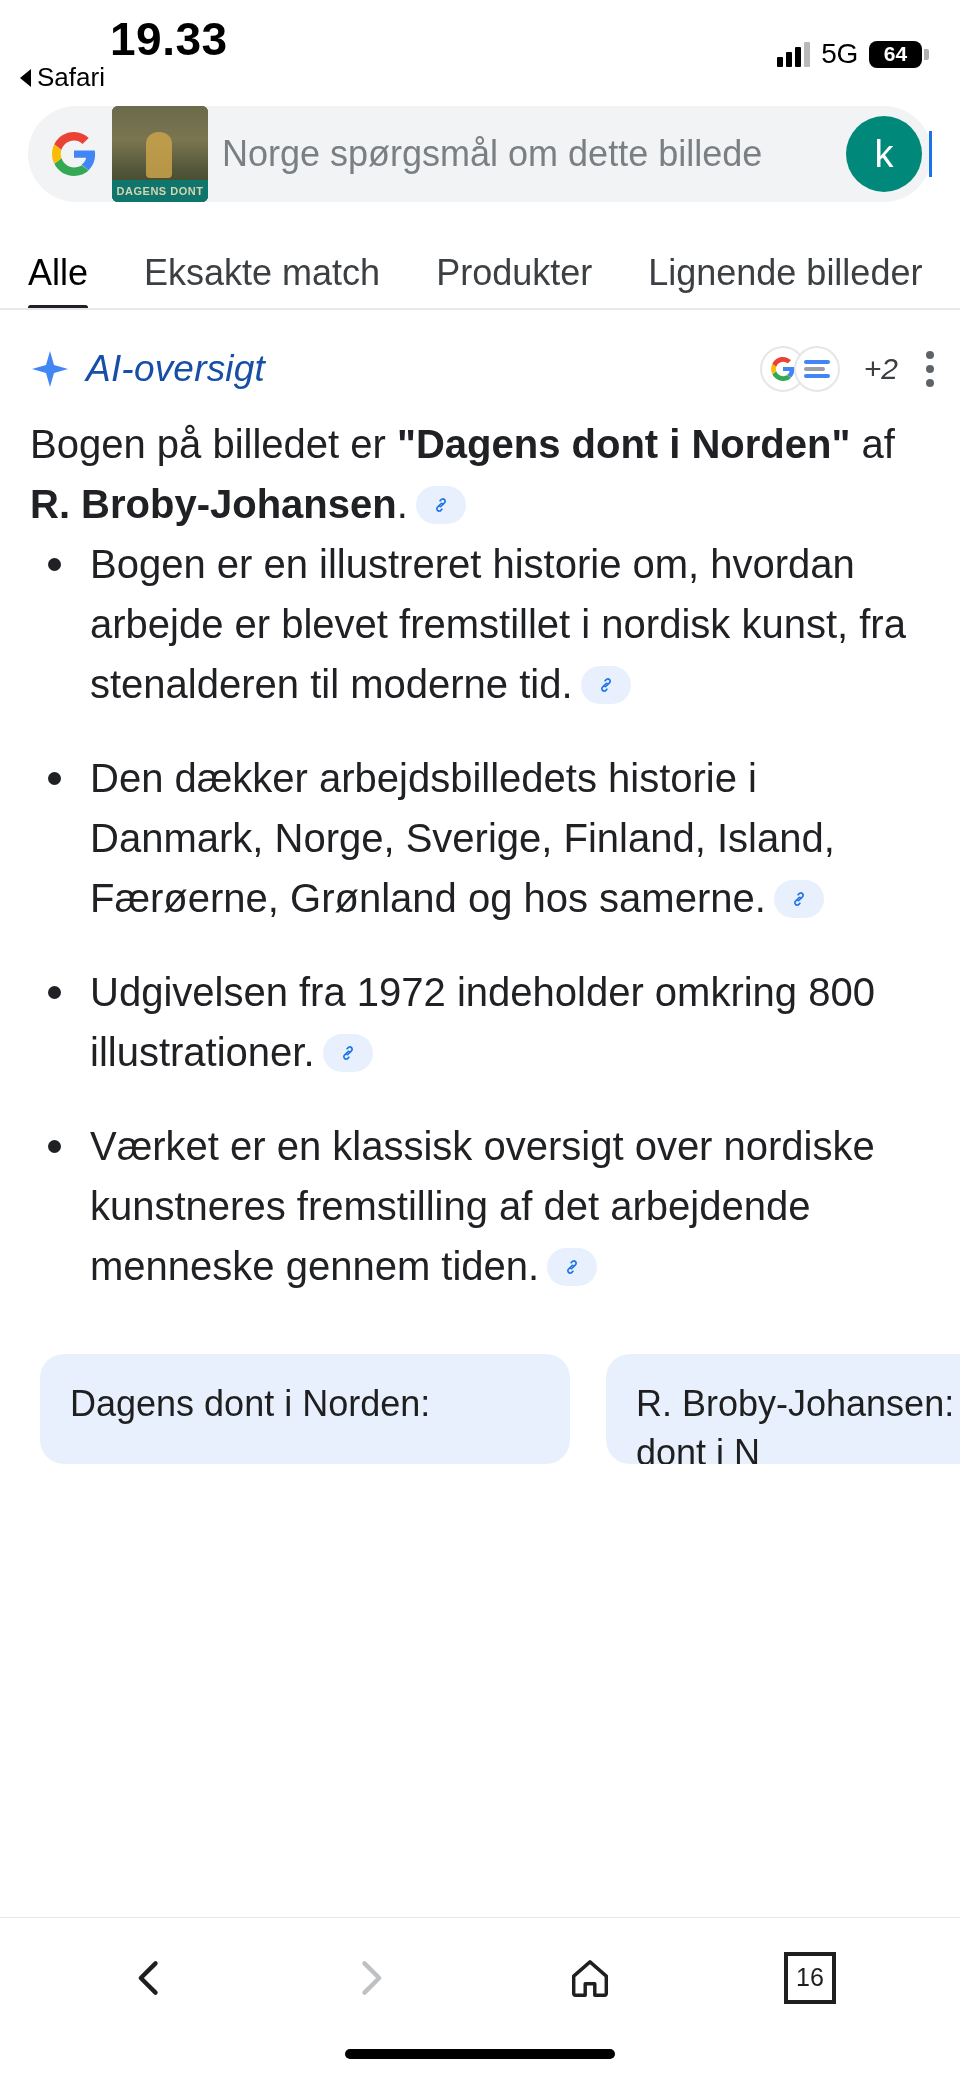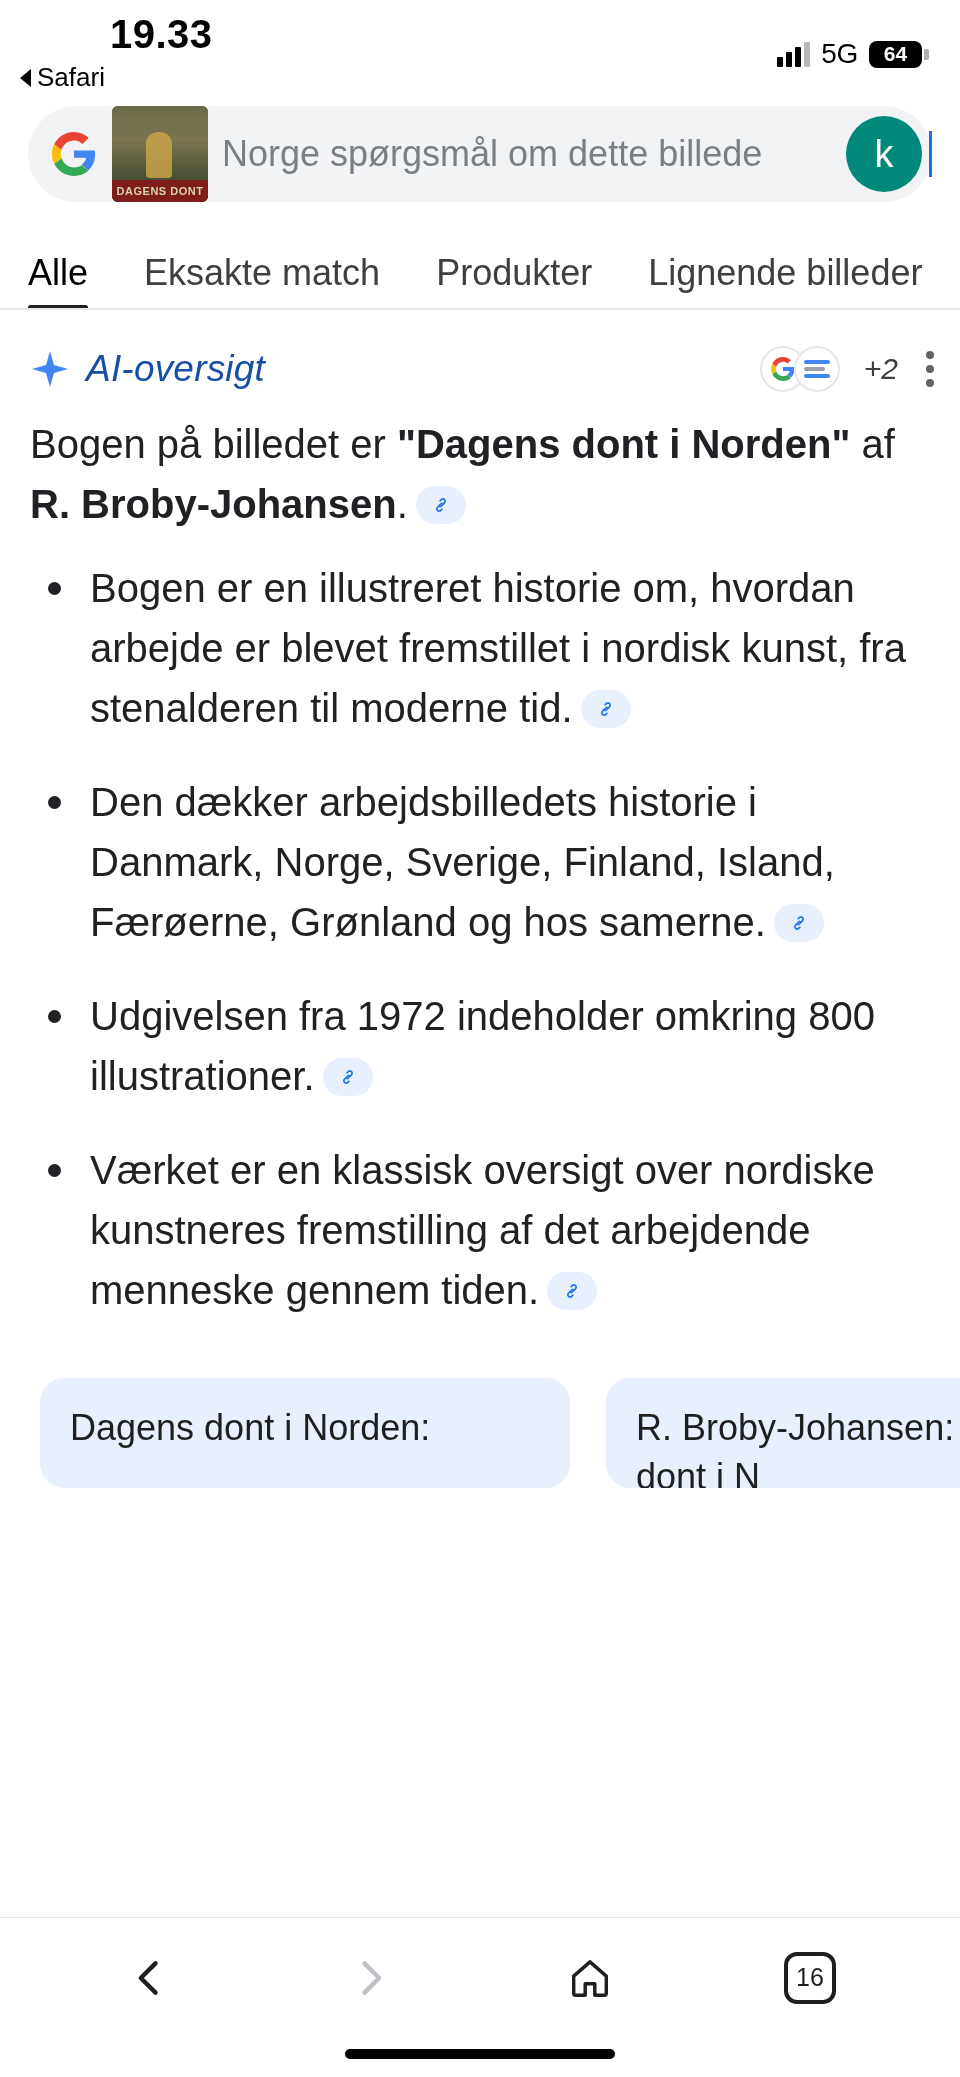--- a/index.html
+++ b/index.html
@@ -15,21 +15,21 @@
   
   .statusbar {
     position: relative;
     height: 100px;
     width: 100%;
   }
   .status-time {
     position: absolute;
     left: 110px;
     top: 12px;
-    font-size: 40px;
+    font-size: 46px;
     font-weight: 600;
     color: #000;
     letter-spacing: 0.5px;
   }
   .status-right {
     position: absolute;
     right: 38px;
     top: 38px;
     display: flex;
     align-items: center;
@@ -136,21 +136,21 @@
     left: 34px; top: 26px;
     width: 26px; height: 46px;
     background: #c9a24a;
     border-radius: 12px 12px 4px 4px;
     opacity: .85;
   }
   .thumb .band {
     position: absolute;
     left: 0; right: 0; bottom: 0;
     height: 22px;
-    background: #7f1d1d;
+    background: #0f766e;
   }
   .thumb .band b {
     display: block;
     color: #d8d2b0;
     font-size: 11px;
     font-weight: 700;
     text-align: center;
     line-height: 22px;
     letter-spacing: .5px;
   }
@@ -306,21 +306,20 @@
     height: 38px;
     background: #e8f0fe;
     border-radius: 19px;
     vertical-align: 2px;
     margin-left: 8px;
   }
   .link-pill svg { display:block; }
 
   ul.ai-list {
     list-style: none;
-    margin-top: 24px;
   }
   ul.ai-list li {
     position: relative;
     padding-left: 60px;
     margin-bottom: 34px;
     font-size: 40px;
     line-height: 1.5;
     color: #202124;
   }
   ul.ai-list li::before {
@@ -369,21 +368,21 @@
   }
   .nav-btn {
     display: flex;
     align-items: center;
     justify-content: center;
     width: 90px; height: 90px;
   }
   .tabcount {
     width: 52px; height: 52px;
     border: 4px solid #1f1f1f;
-    border-radius: 13px;
+    border-radius: 0;
     display: flex;
     align-items: center;
     justify-content: center;
     font-size: 25px;
     font-weight: 500;
     color: #1f1f1f;
   }
   .home-indicator {
     position: absolute;
     left: 50%;

